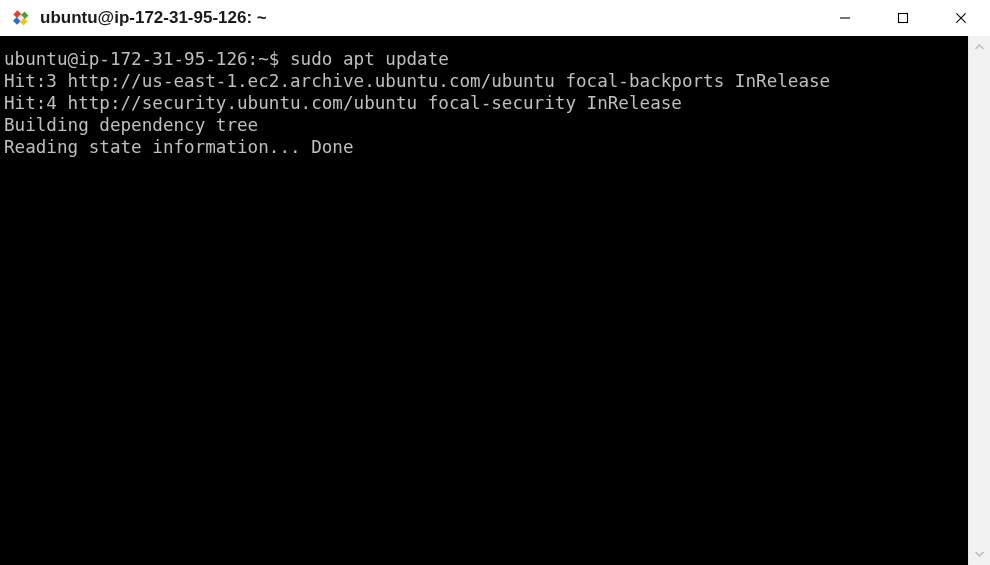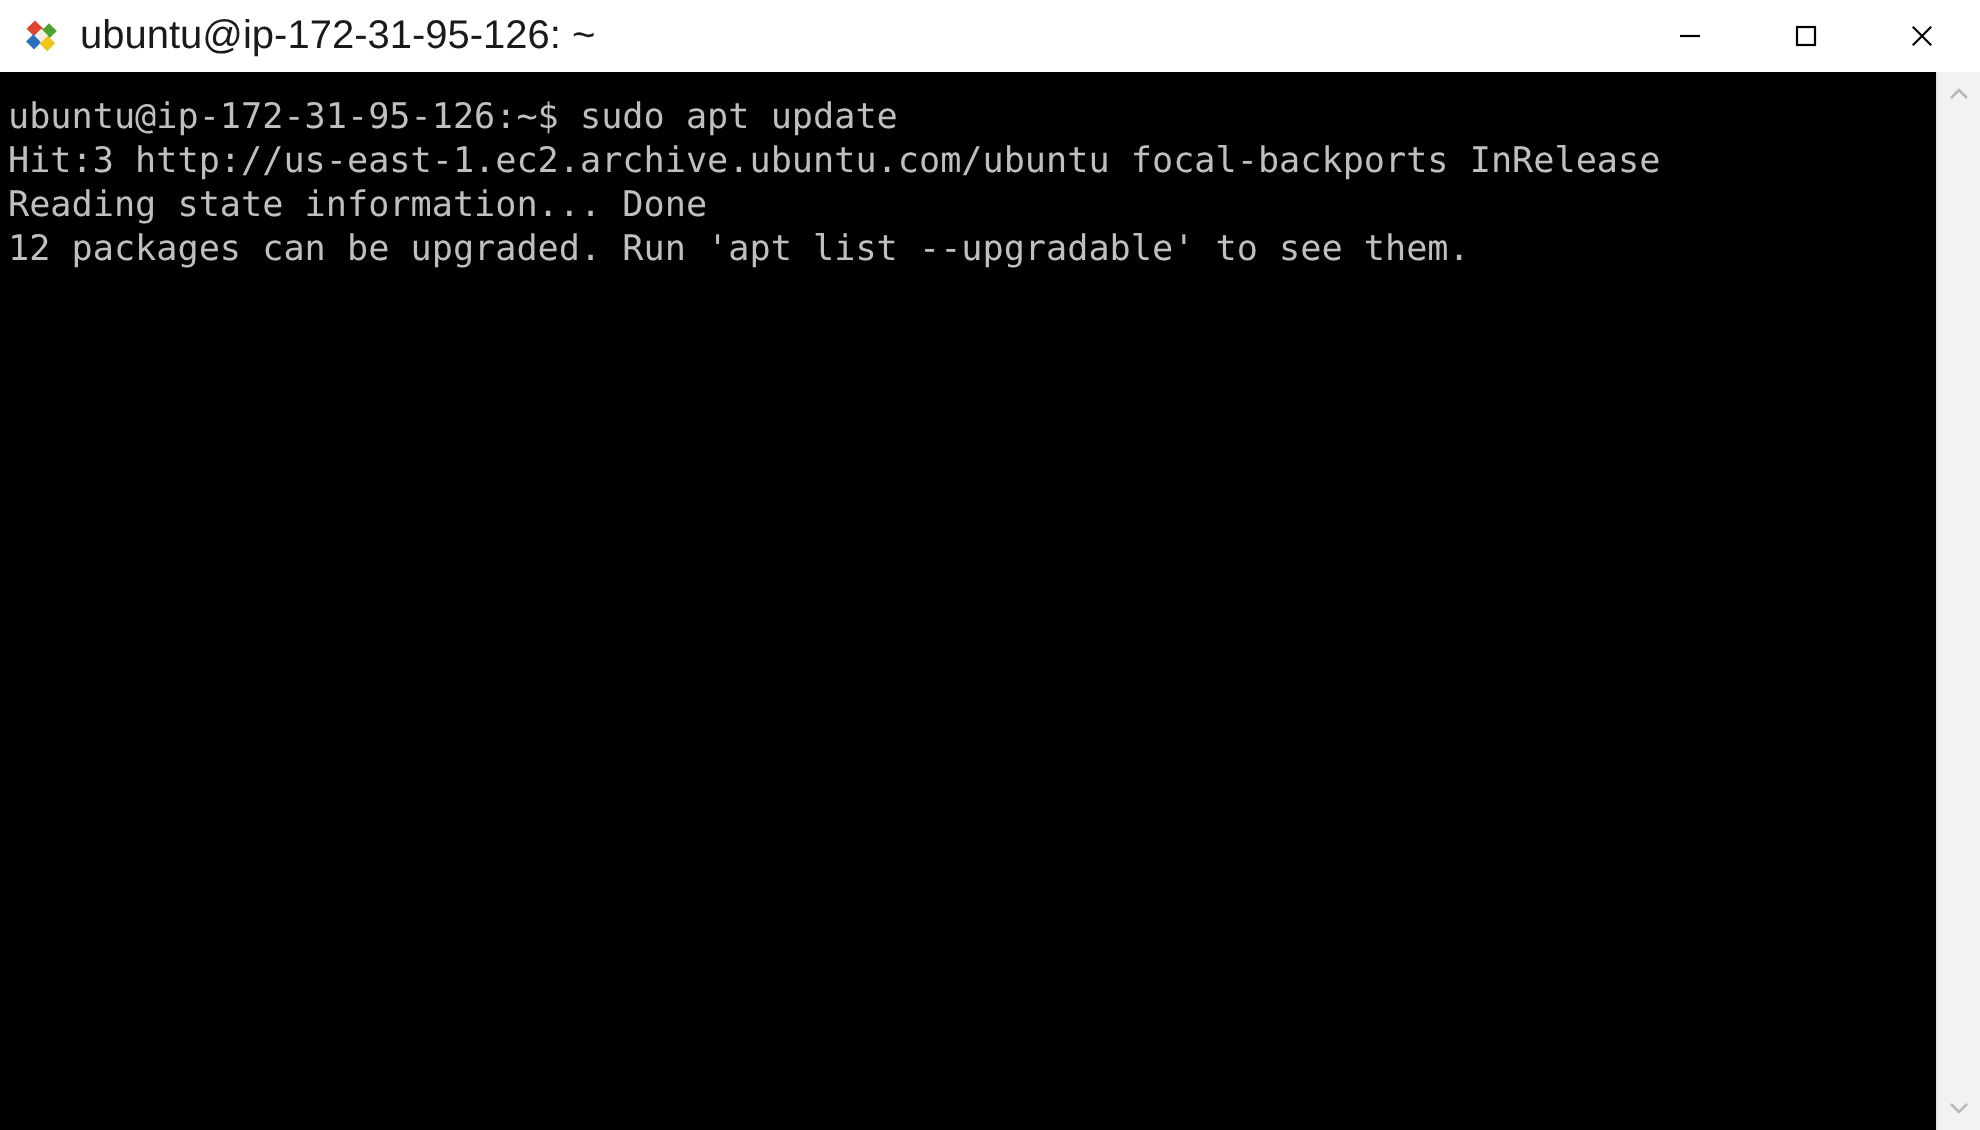--- a/index.html
+++ b/index.html
@@ -38,25 +38,26 @@
   .title-icon {
     width: 20px;
     height: 20px;
     margin-left: 11px;
     margin-right: 9px;
     position: relative;
     flex: 0 0 auto;
   }
   .title-text {
     font-family: "Liberation Sans", sans-serif;
-    font-size: 20px;
+    font-size: 17px;
     color: #1a1a1a;
     white-space: nowrap;
     letter-spacing: 0px;
     flex: 0 0 auto;
+    font-weight: bold;
   }
   .titlebar-spacer { flex: 1 1 auto; }
 
   .wincontrols {
     display: flex;
     height: 36px;
     flex: 0 0 auto;
   }
   .winbtn {
     width: 58px;
@@ -162,22 +163,23 @@
           <line x1="1.4" y1="1.4" x2="10.6" y2="10.6" stroke="#000000" stroke-width="1.1"></line>
           <line x1="10.6" y1="1.4" x2="1.4" y2="10.6" stroke="#000000" stroke-width="1.1"></line>
         </svg>
       </button>
     </div>
   </div>
 
   <div class="terminal">
     <div class="term-line">ubuntu@ip-172-31-95-126:~$ sudo apt update</div>
     <div class="term-line">Hit:3 http://us-east-1.ec2.archive.ubuntu.com/ubuntu focal-backports InRelease</div>
+    <div class="term-line">Hit:4 http://security.ubuntu.com/ubuntu focal-security InRelease</div>
+    <div class="term-line">Building dependency tree</div>
     <div class="term-line">Reading state information... Done</div>
-    <div class="term-line">12 packages can be upgraded. Run 'apt list --upgradable' to see them.</div>
   </div>
 
   <div class="scrollbar">
     <div class="sb-arrow">
       <svg width="11" height="8" viewBox="0 0 11 8">
         <polyline points="1.5,6 5.5,2 9.5,6" fill="none" stroke="#b8b8b8" stroke-width="1.3"></polyline>
       </svg>
     </div>
     <div class="sb-track">
       <div class="sb-thumb"></div>

